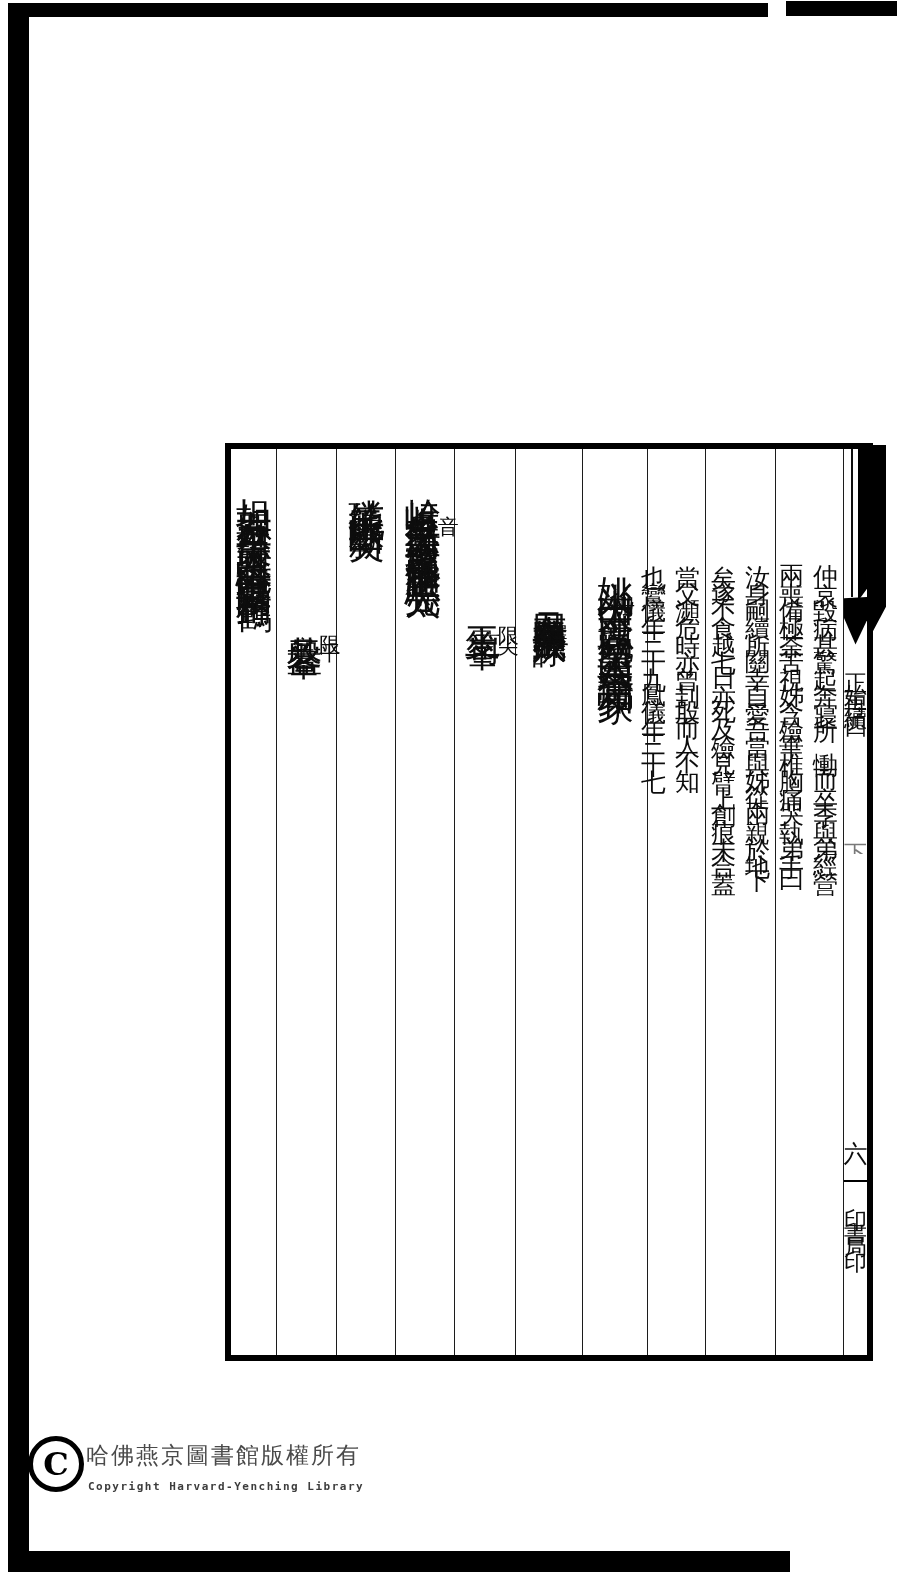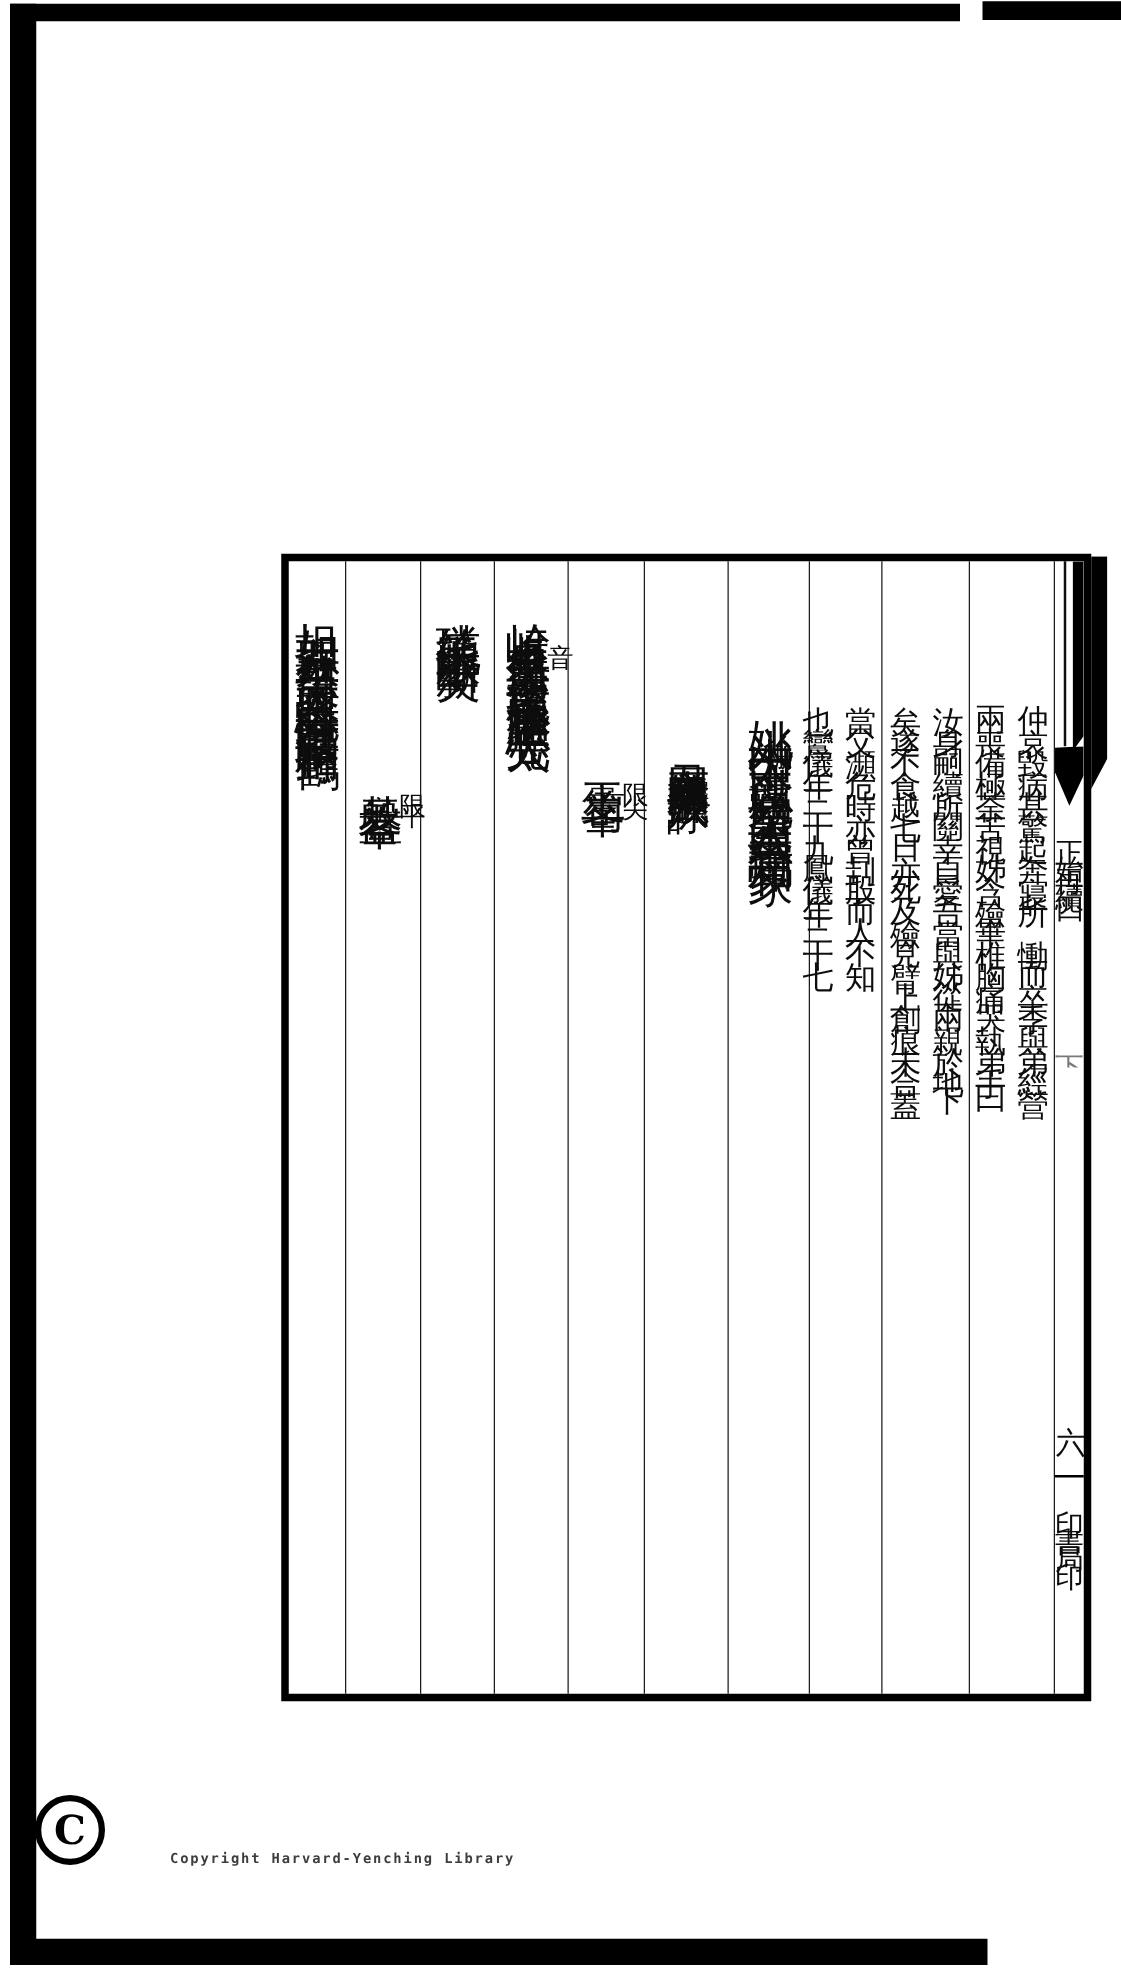--- a/index.html
+++ b/index.html
@@ -60,21 +60,21 @@
   
   .footer{position:absolute;left:28px;top:1432px;width:520px;height:90px;}
   .c-circle{
     position:absolute;left:0;top:4px;width:46px;height:46px;border:5px solid #000;border-radius:50%;
     text-align:center;line-height:46px;font-size:32px;font-weight:bold;
     font-family:"DejaVu Serif",serif;color:#000;
   }
   .cn-line{position:absolute;left:58px;top:8px;font-size:23px;letter-spacing:2px;color:#4a4a4a;
            font-family:"Liberation Serif",serif;}
   .en-line{position:absolute;left:60px;top:48px;font-size:11px;font-weight:bold;letter-spacing:1.5px;
-           color:#3d3d3d;font-family:"DejaVu Sans Mono",monospace;margin-left:48px;}
+           color:#3d3d3d;font-family:"DejaVu Sans Mono",monospace;}
 </style>
 </head>
 <body>
 
 <div class="bar bar-top1"></div>
 <div class="bar bar-top2"></div>
 <div class="bar bar-left"></div>
 <div class="bar bar-bottom"></div>
 <div class="fold-strip"></div>
 
@@ -147,14 +147,15 @@
     <div class="vtext center m-partial">下</div>
     <div class="vtext center m-folio">六</div>
     <div class="m-divider"></div>
     <div class="vtext center m-imprint">印書局印</div>
   </div>
 
 </div>
 
 <div class="footer">
   <div class="c-circle">C</div>
+  <div class="cn-line">哈佛燕京圖書館版權所有</div>
   <div class="en-line">Copyright Harvard-Yenching Library</div>
 </div>
 
 </body></html>

